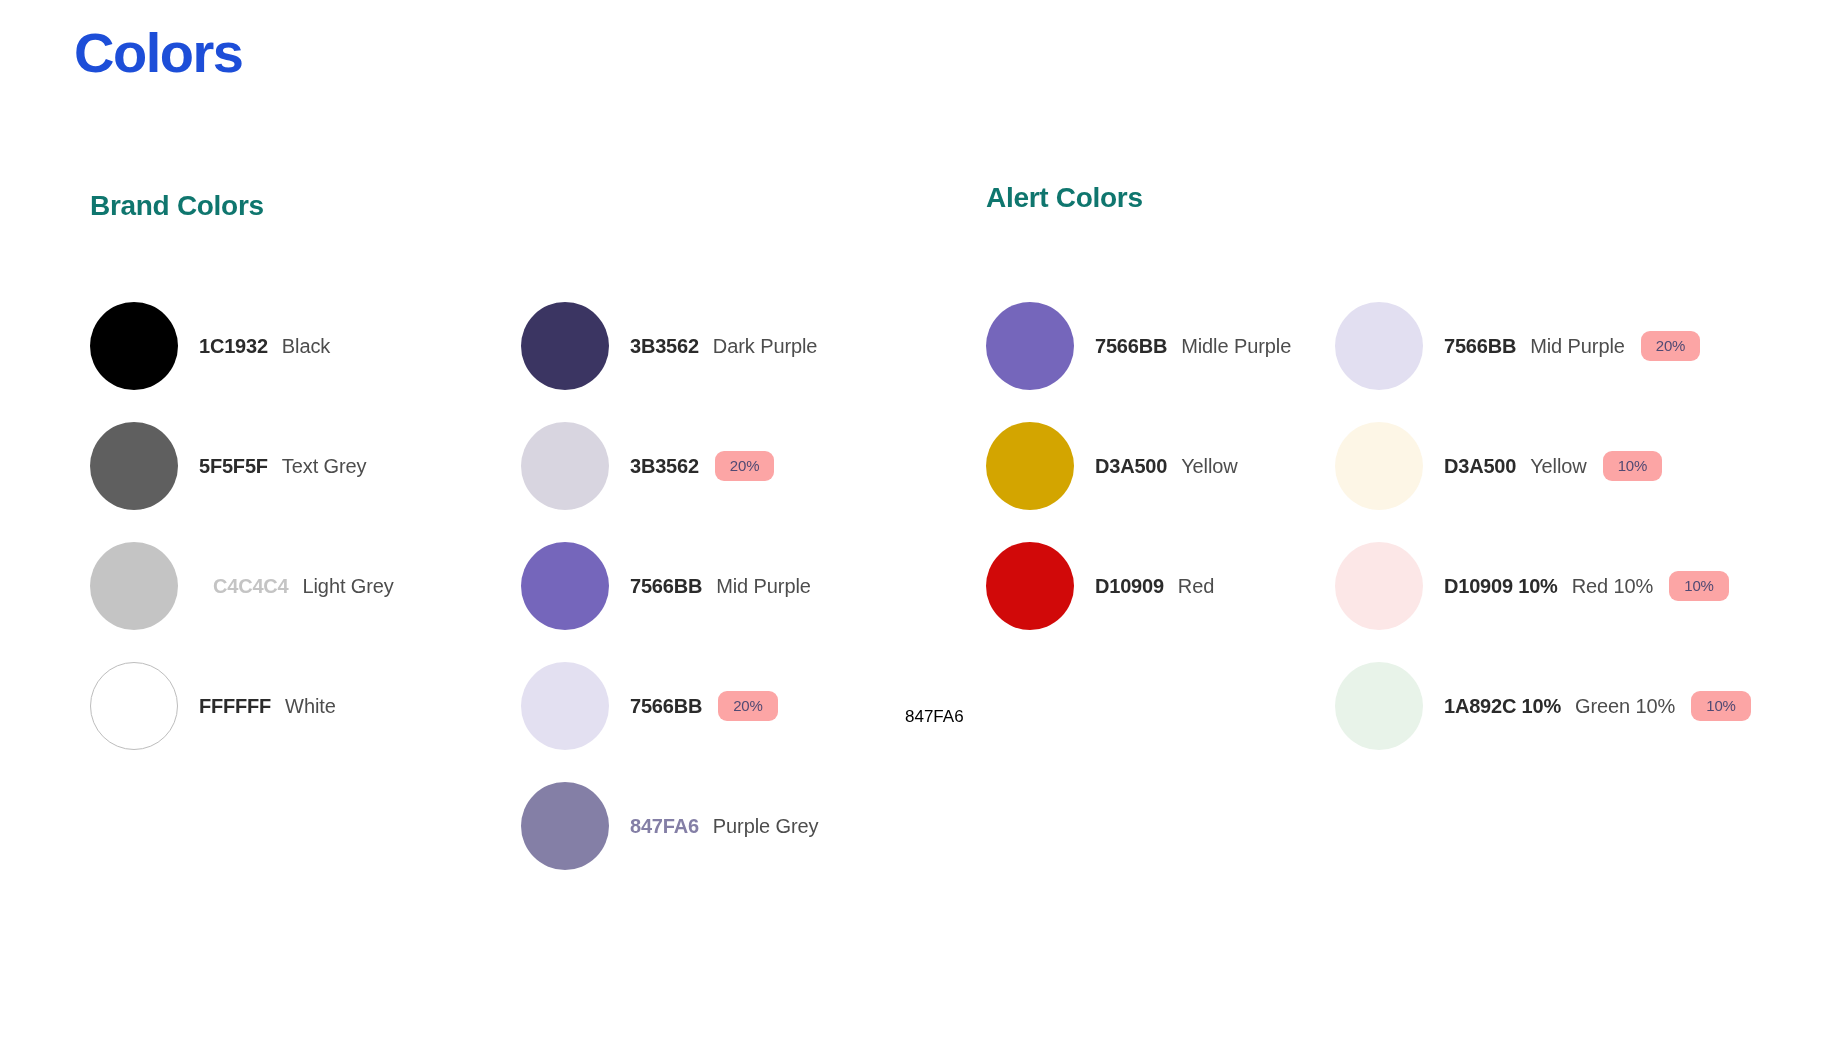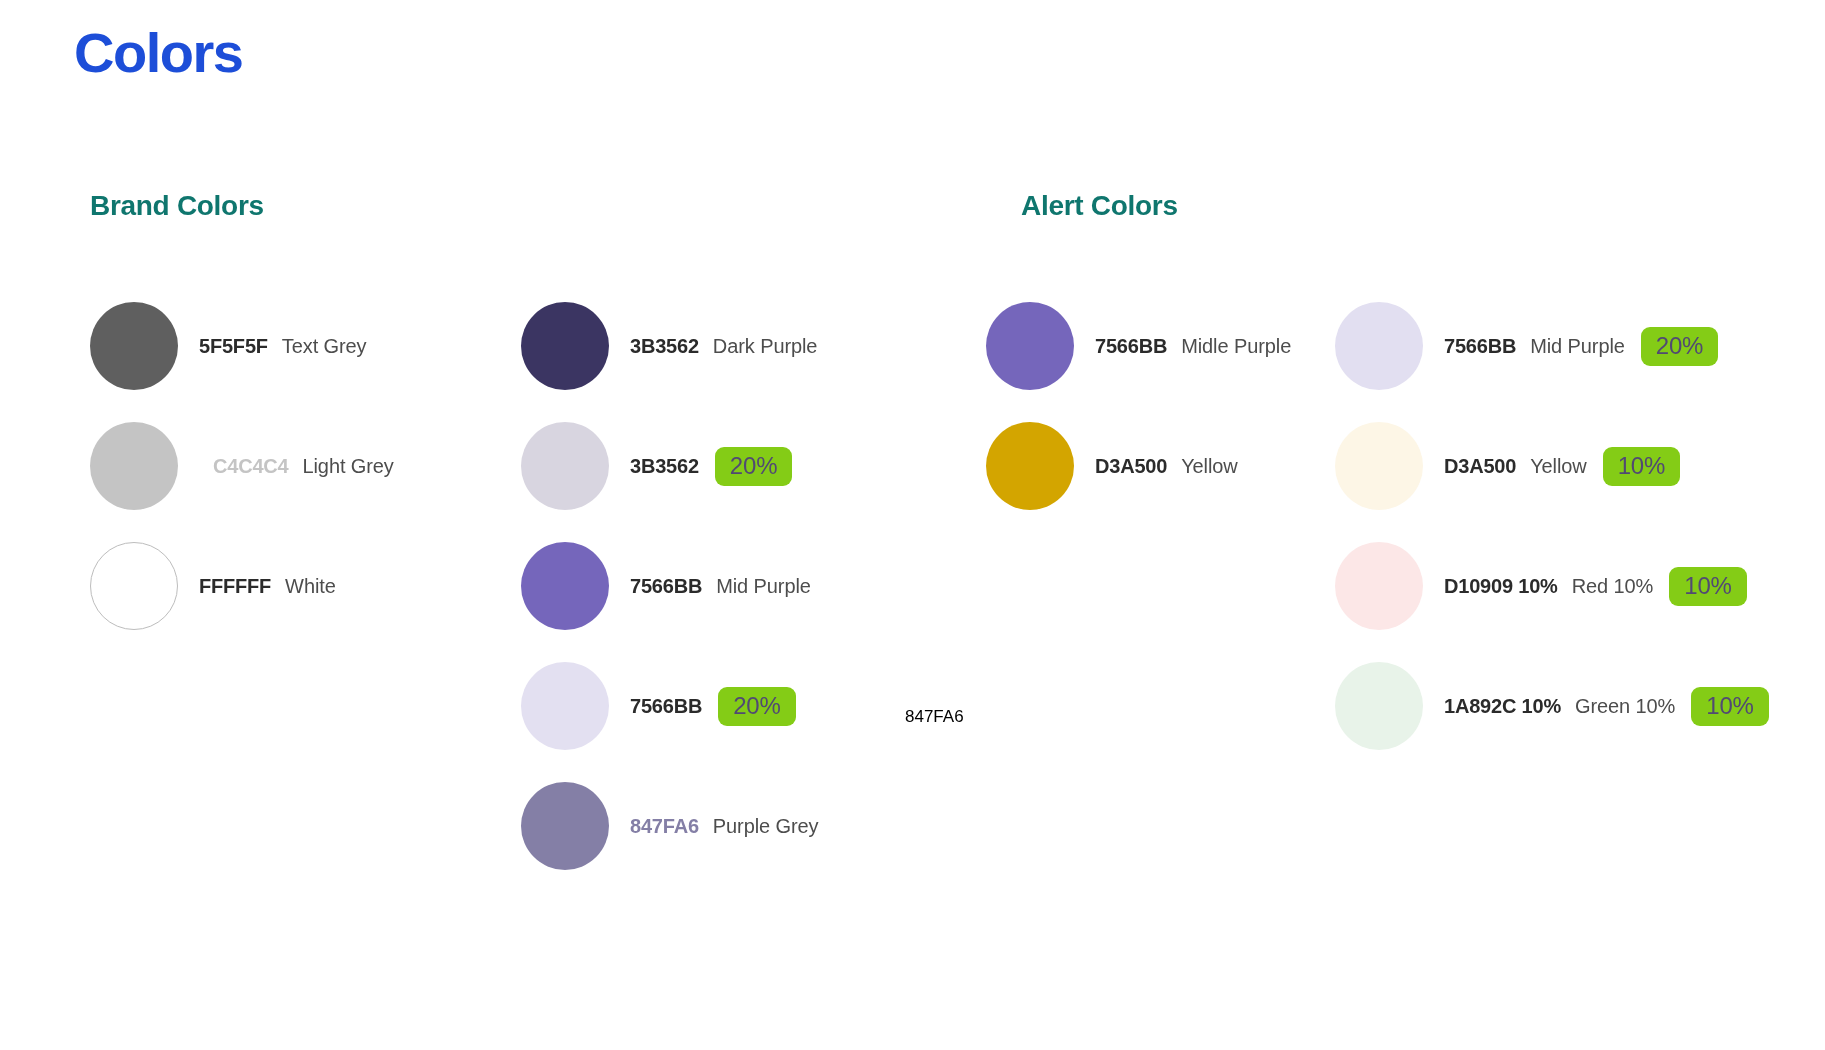--- a/index.html
+++ b/index.html
@@ -28,21 +28,21 @@
   }
 
   .section-title {
     position: absolute;
     font-size: 28px;
     font-weight: bold;
     color: #0f766e;
     letter-spacing: -0.3px;
   }
   .section-title.brand { left: 90px; top: 190px; }
-  .section-title.alert { left: 986px; top: 190px; margin-left: 35px; }
+  .section-title.alert { left: 986px; top: 182px; }
 
   .col {
     position: absolute;
     top: 286px;
   }
   .col-brand-1 { left: 90px; }
   .col-brand-2 { left: 521px; }
   .col-alert-1 { left: 986px; }
   .col-alert-2 { left: 1335px; }
 
@@ -82,23 +82,23 @@
   .cname {
     font-size: 20px;
     font-weight: normal;
     color: #4d4d4d;
     margin-left: 14px;
     letter-spacing: -0.1px;
   }
 
   .pct-badge {
     margin-left: 16px;
-    background: #84cc16;
+    background: #fca5a5;
     color: #514a73;
-    font-size: 24px;
+    font-size: 15px;
     border-radius: 9px;
     padding: 7px 15px 8px 15px;
     line-height: 1;
     letter-spacing: -0.2px;
   }
 
   .stray-label {
     position: absolute;
     left: 905px;
     top: 707px;
@@ -110,20 +110,27 @@
 </head>
 <body>
 
 <div class="page-title">Colors</div>
 
 <div class="section-title brand">Brand Colors</div>
 <div class="section-title alert">Alert Colors</div>
 
 <div class="col col-brand-1">
     <div class="swatch-row">
+      <div class="dot" style="background: rgb(0, 0, 0);"></div>
+      <div class="label-wrap">
+        <span class="hex">1C1932</span>
+        <span class="cname">Black</span>
+      </div>
+    </div>
+    <div class="swatch-row">
       <div class="dot" style="background: rgb(95, 95, 95);"></div>
       <div class="label-wrap">
         <span class="hex">5F5F5F</span>
         <span class="cname">Text Grey</span>
       </div>
     </div>
     <div class="swatch-row">
       <div class="dot" style="background: rgb(196, 196, 196);"></div>
       <div class="label-wrap">
         <span class="hex muted">C4C4C4</span>
@@ -181,20 +188,27 @@
       <div class="label-wrap">
         <span class="hex">7566BB</span>
         <span class="cname">Midle Purple</span>
       </div>
     </div>
     <div class="swatch-row">
       <div class="dot" style="background: rgb(211, 165, 0);"></div>
       <div class="label-wrap">
         <span class="hex">D3A500</span>
         <span class="cname">Yellow</span>
+      </div>
+    </div>
+    <div class="swatch-row">
+      <div class="dot" style="background: rgb(209, 9, 9);"></div>
+      <div class="label-wrap">
+        <span class="hex">D10909</span>
+        <span class="cname">Red</span>
       </div>
     </div>
   </div>
 <div class="col col-alert-2">
     <div class="swatch-row">
       <div class="dot" style="background: rgb(226, 223, 241);"></div>
       <div class="label-wrap">
         <span class="hex">7566BB</span>
         <span class="cname">Mid Purple</span>
         <span class="pct-badge">20%</span>

